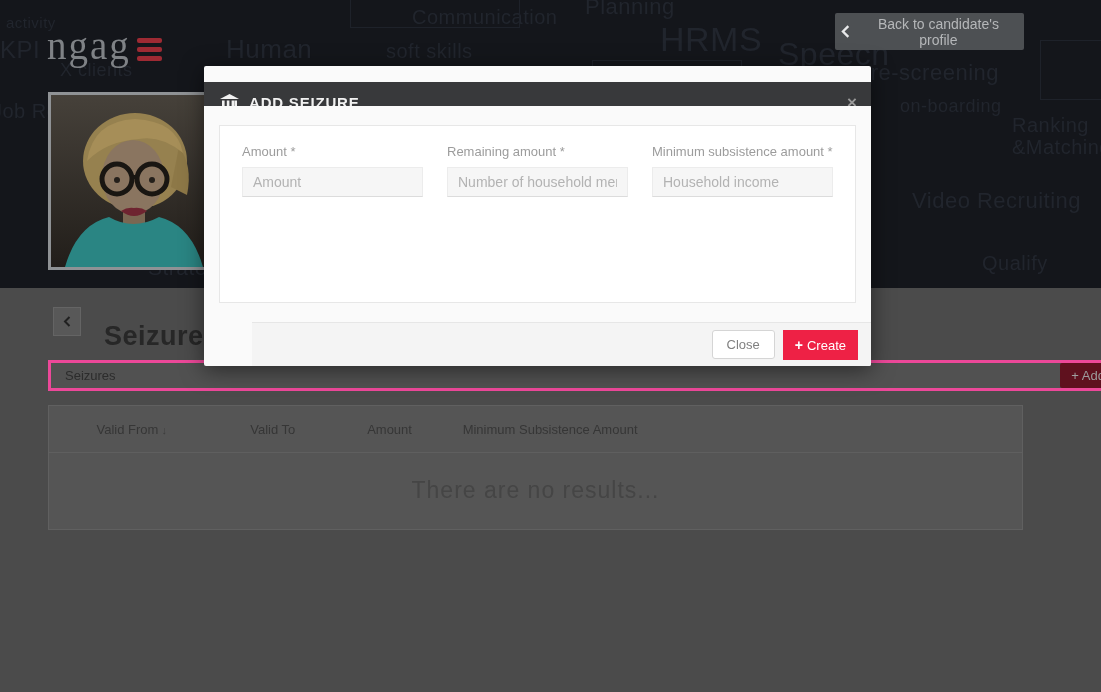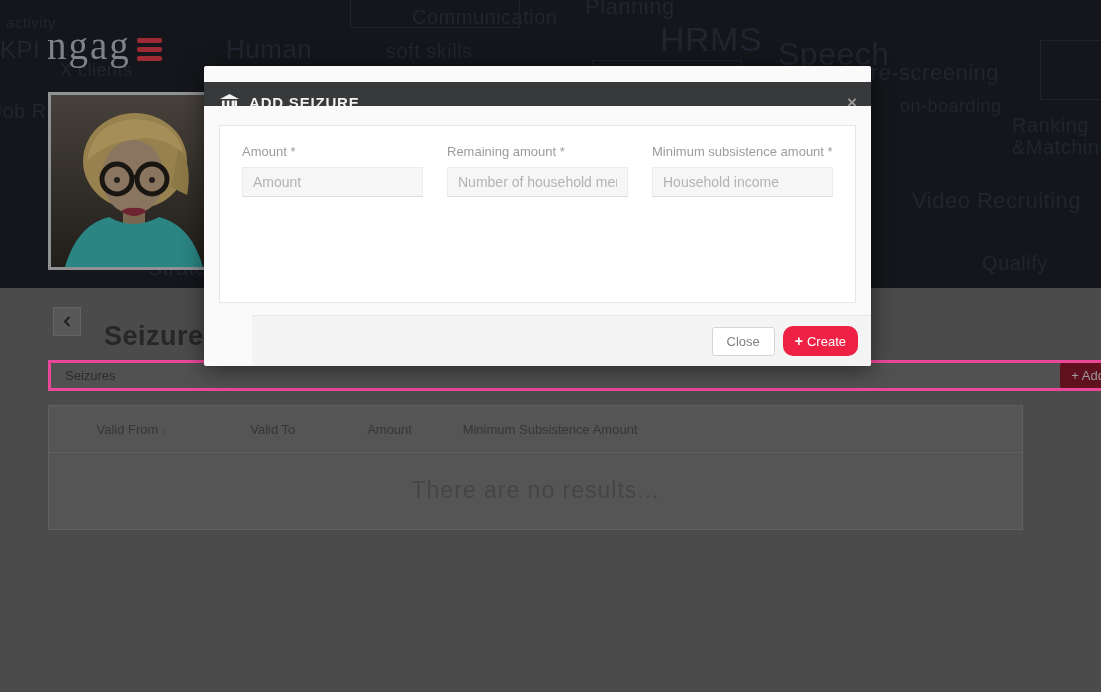--- a/index.html
+++ b/index.html
@@ -42,23 +42,23 @@
   .modal-close { position:absolute; right:10px; top:8px; background:none; border:none; color:#9a9a9a; font-size:17px; font-weight:bold; cursor:pointer; line-height:1; padding:4px; font-family:inherit; }
   .modal-body { position:absolute; left:0; top:40px; right:0; bottom:53px; background:#fafafa; padding:19px 15px 10px 15px; }
   .form-panel { background:#ffffff; border:1px solid #e7e7e7; height:100%; padding:18px 22px 0 22px; }
   .f-row { display:flex; gap:24px; }
   .f-row.centered { justify-content:center; }
   .f-row + .f-row { margin-top:23px; }
   .field { width:181px; }
   .field label { display:block; font-size:13px; color:#9c9c9c; margin-bottom:8px; white-space:nowrap; }
   .field input { width:100%; height:30px; background:#f6f6f6; border:1px solid #ececec; border-bottom-color:#dcdcdc; padding:0 10px; font-size:14px; color:#555; font-family:inherit; outline:none; }
   .field input::placeholder { color:#b3b3b3; opacity:1; }
-  .modal-footer { position:absolute; left:0; bottom:0; right:0; height:51px; background:#f4f4f4; border-top:1px solid #e6e6e6; display:flex; align-items:center; justify-content:flex-end; gap:8px; padding-right:13px;margin-left:48px; }
+  .modal-footer { position:absolute; left:0; bottom:0; right:0; height:44px; background:#f4f4f4; border-top:1px solid #e6e6e6; display:flex; align-items:center; justify-content:flex-end; gap:8px; padding-right:13px;margin-left:48px; }
   .close-btn { background:#ffffff; border:1px solid #d5d5d5; border-radius:3px; color:#808080; font-size:13px; padding:6px 14px; cursor:pointer; font-family:inherit; }
-  .create-btn { background:#ee2145; border:none; border-radius:10px; color:#ffffff; font-size:13px; padding:7px 12px; cursor:pointer; font-family:inherit; }
+  .create-btn { background:#ee2145; border:none; border-radius:0; color:#ffffff; font-size:13px; padding:7px 12px; cursor:pointer; font-family:inherit; }
   .create-btn .plus { font-weight:bold; margin-right:4px; font-size:14px; }
 </style>
 </head>
 <body>
 
 <div class="stage">
 
   <div class="top-band">
     <span class="wm" style="left:412px;top:6px;font-size:20px">Communication</span>
     <span class="wm" style="left:386px;top:40px;font-size:20px">soft skills</span>
@@ -82,20 +82,26 @@
 
     <div class="logo">
       <span class="logo-text">ngag</span>
       <span class="logo-bars">
           <i></i>
           <i></i>
           <i></i>
         </span>
     </div>
 
+    <button class="back-profile-btn">
+      <svg width="9" height="13" viewBox="0 0 9 13">
+          <polyline points="7.5,1 2,6.5 7.5,12" stroke="#e8e9ea" stroke-width="2.4" fill="none"></polyline>
+        </svg>
+      <span>Back to candidate's profile</span>
+    </button>
 
     <div class="photo-frame">
       <svg width="165" height="172" viewBox="0 0 165 172">
         <defs>
           <linearGradient id="pbg" x1="0" y1="0" x2="0" y2="1">
             <stop offset="0" stop-color="#46413a"></stop>
               <stop offset="1" stop-color="#221e1a"></stop>
           </linearGradient>
         </defs>
         <rect width="165" height="172" fill="url(#pbg)"></rect>

